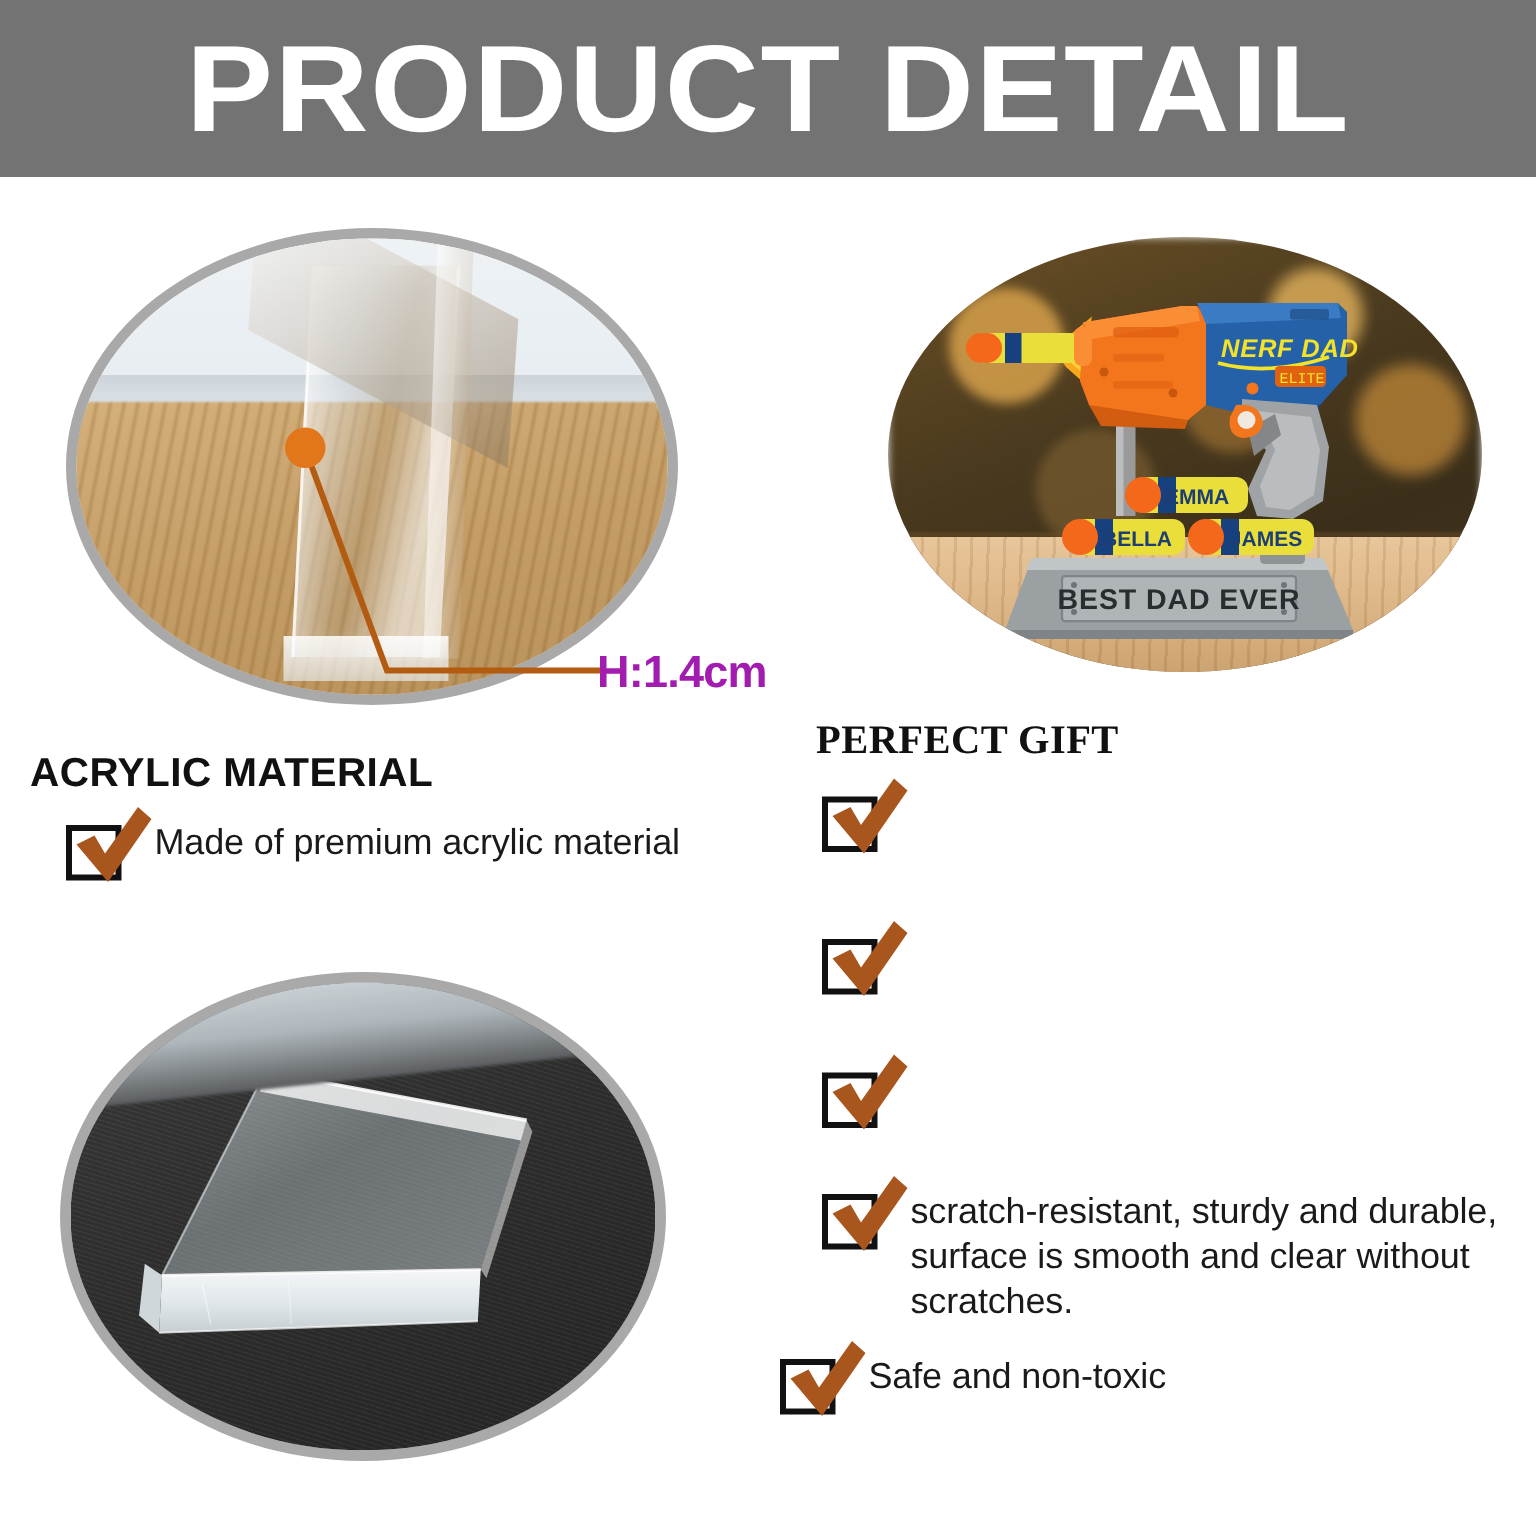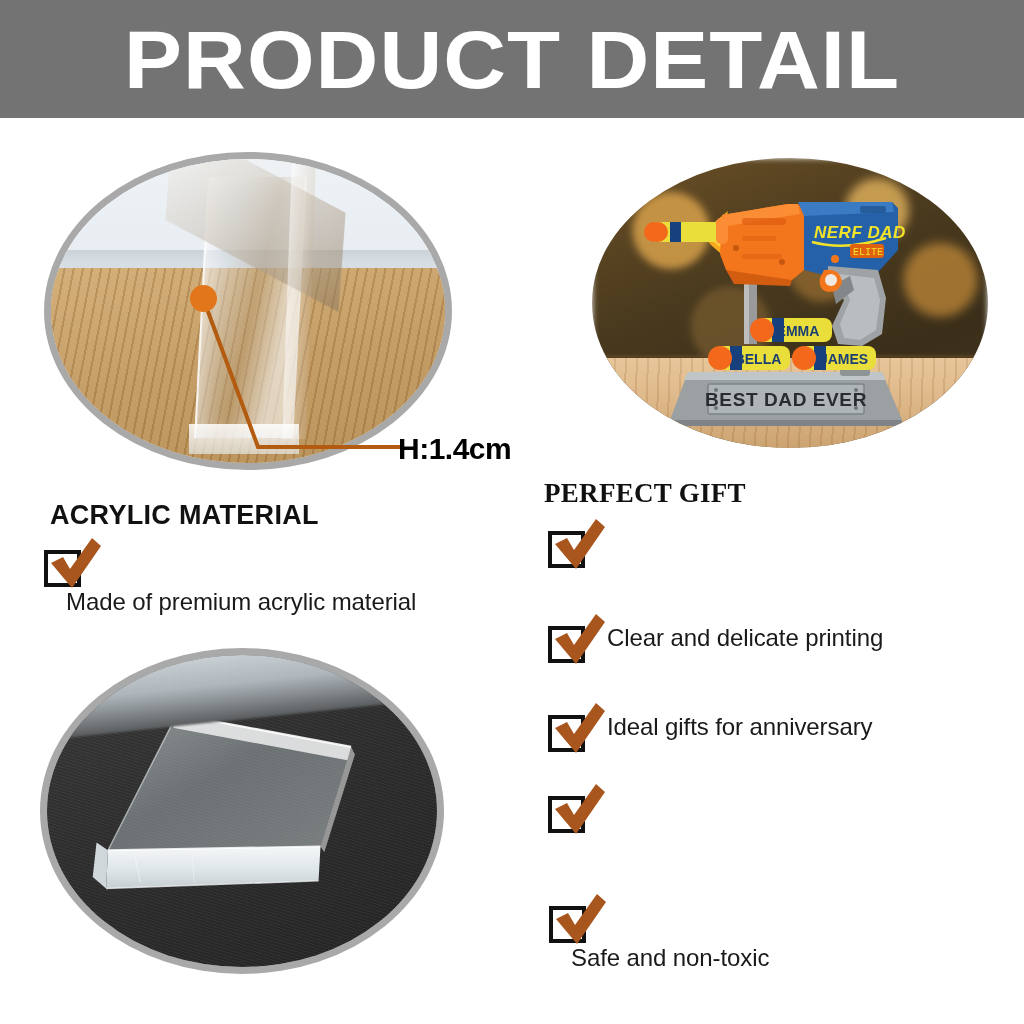--- a/index.html
+++ b/index.html
@@ -123,21 +123,21 @@
     border-radius: 50%;
     background: #E2761B;
   }
   .callout-svg {
     position: absolute;
     left: 0; top: 0;
     pointer-events: none;
   }
   .callout-label {
     position: absolute;
-    color: #000000;
+    color: #a21caf;
     font-weight: bold;
     font-size: 30px;
     letter-spacing: -0.5px;
     white-space: nowrap;
   }
 
   
   #photo-product {
     left: 592px; top: 158px;
     width: 396px; height: 290px;
@@ -372,23 +372,23 @@
       <path d="M134 62 L316 96" stroke="#ffffff" stroke-width="2.5" fill="none" opacity="0.9"></path>
       <path d="M62 204 L284 200" stroke="#ffffff" stroke-width="2" fill="none" opacity="0.85"></path>
       <path d="M60 244 L282 236" stroke="#ffffff" stroke-width="1.5" fill="none" opacity="0.7"></path>
       <path d="M134 62 L62 204" stroke="#e8eef0" stroke-width="1.5" fill="none" opacity="0.6"></path>
       <path d="M90 210 L96 238" stroke="#ffffff" stroke-width="1" opacity="0.5"></path>
       <path d="M150 206 L152 238" stroke="#ffffff" stroke-width="1" opacity="0.35"></path>
     </svg>
   </div>
 </div>
 
-<div class="section-heading" style="left:50px; top:500px;">ACRYLIC MATERIAL</div>
-
-<div class="feature-item" style="left:44px; top:547px; width:470px;flex-direction:column;">
+<div class="section-heading" style="left:20px; top:500px;">ACRYLIC MATERIAL</div>
+
+<div class="feature-item" style="left:44px; top:547px; width:470px;">
   <span class="checkbox">
     <svg width="58" height="56" viewBox="0 0 58 56">
       <path d="M6 26 L18 20 L25 32 L47 1 L56 9 L27 51 Z" fill="#A9561E"></path>
     </svg>
   </span>
   <span class="feature-text">Made of premium acrylic material</span>
 </div>
 
 <div class="section-heading" style="left:544px; top:478px;font-family:Liberation Serif, serif;">PERFECT GIFT</div>
 
@@ -399,40 +399,39 @@
       </svg>
   </span>
 </div>
 
 <div class="feature-item" style="left:548px; top:623px; width:455px;">
   <span class="checkbox">
     <svg width="58" height="56" viewBox="0 0 58 56">
         <path d="M6 26 L18 20 L25 32 L47 1 L56 9 L27 51 Z" fill="#A9561E"></path>
       </svg>
   </span>
-  <span class="feature-text">Clear and delicate printing</span>
 </div>
 
 <div class="feature-item" style="left:548px; top:712px; width:455px;">
   <span class="checkbox">
     <svg width="58" height="56" viewBox="0 0 58 56">
         <path d="M6 26 L18 20 L25 32 L47 1 L56 9 L27 51 Z" fill="#A9561E"></path>
       </svg>
   </span>
-  <span class="feature-text">Ideal gifts for anniversary</span>
 </div>
 
 <div class="feature-item" style="left:548px; top:793px; width:460px;">
   <span class="checkbox">
     <svg width="58" height="56" viewBox="0 0 58 56">
         <path d="M6 26 L18 20 L25 32 L47 1 L56 9 L27 51 Z" fill="#A9561E"></path>
       </svg>
   </span>
-</div>
-
-<div class="feature-item" style="left:549px; top:903px; width:455px;flex-direction:column;">
+  <span class="feature-text">scratch-resistant, sturdy and durable, surface is smooth and clear without scratches.</span>
+</div>
+
+<div class="feature-item" style="left:520px; top:903px; width:455px;">
   <span class="checkbox">
     <svg width="58" height="56" viewBox="0 0 58 56">
         <path d="M6 26 L18 20 L25 32 L47 1 L56 9 L27 51 Z" fill="#A9561E"></path>
       </svg>
   </span>
   <span class="feature-text">Safe and non-toxic</span>
 </div>
 
 </body></html>

